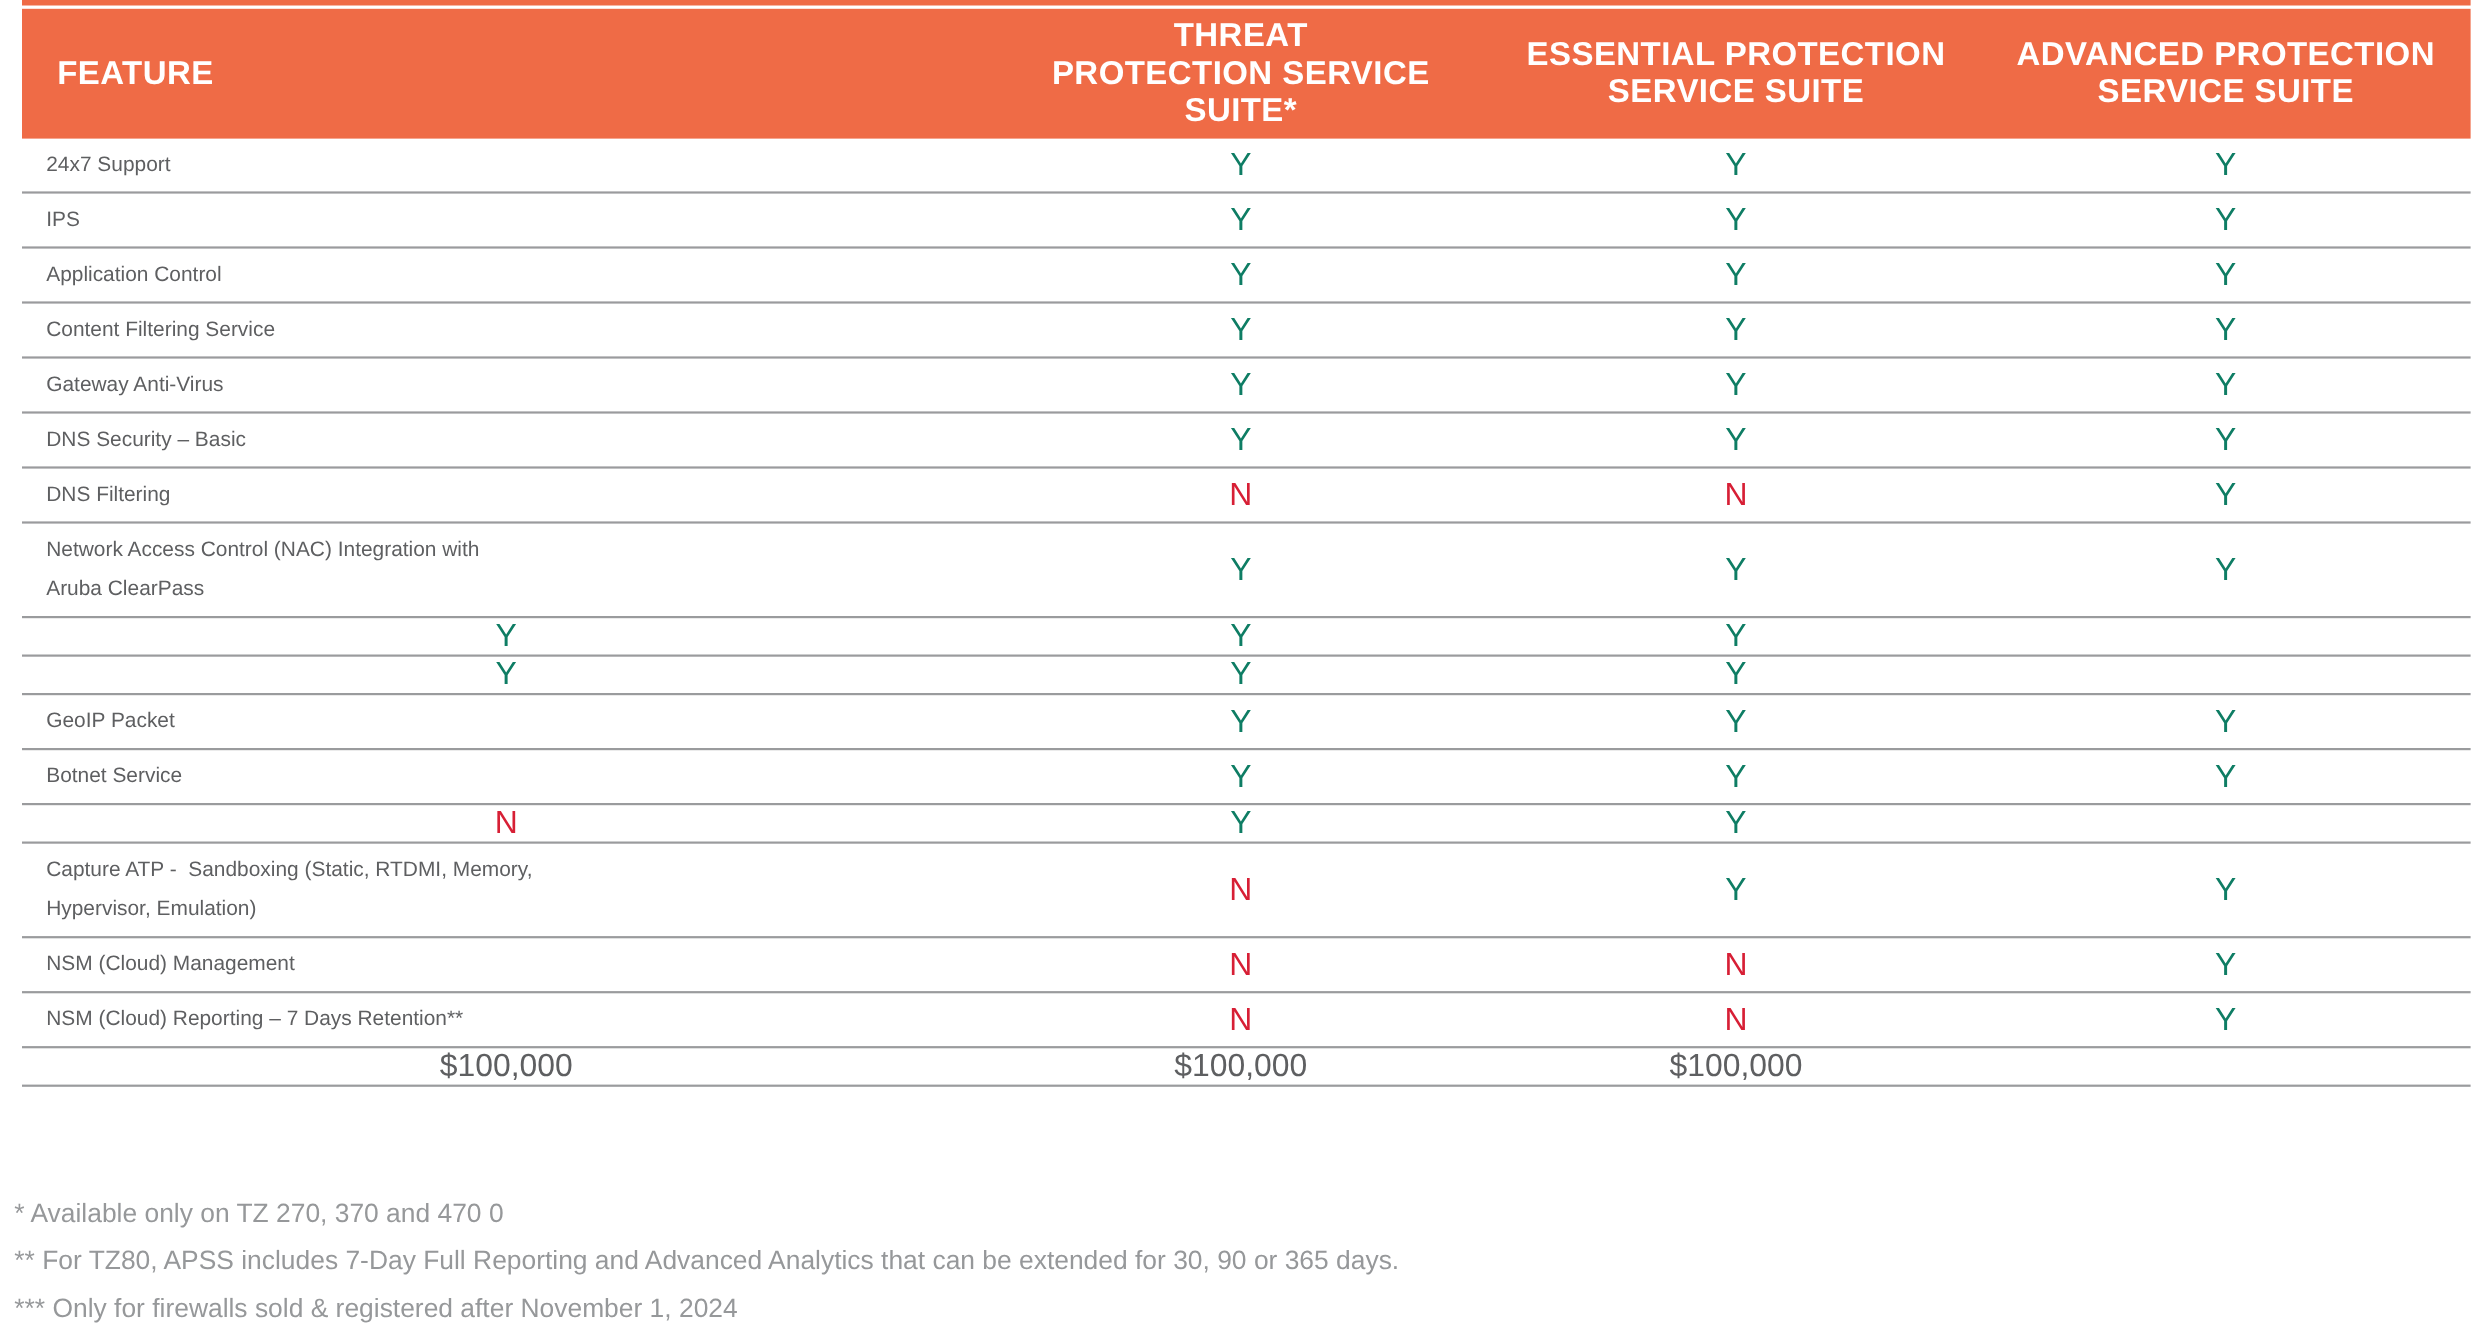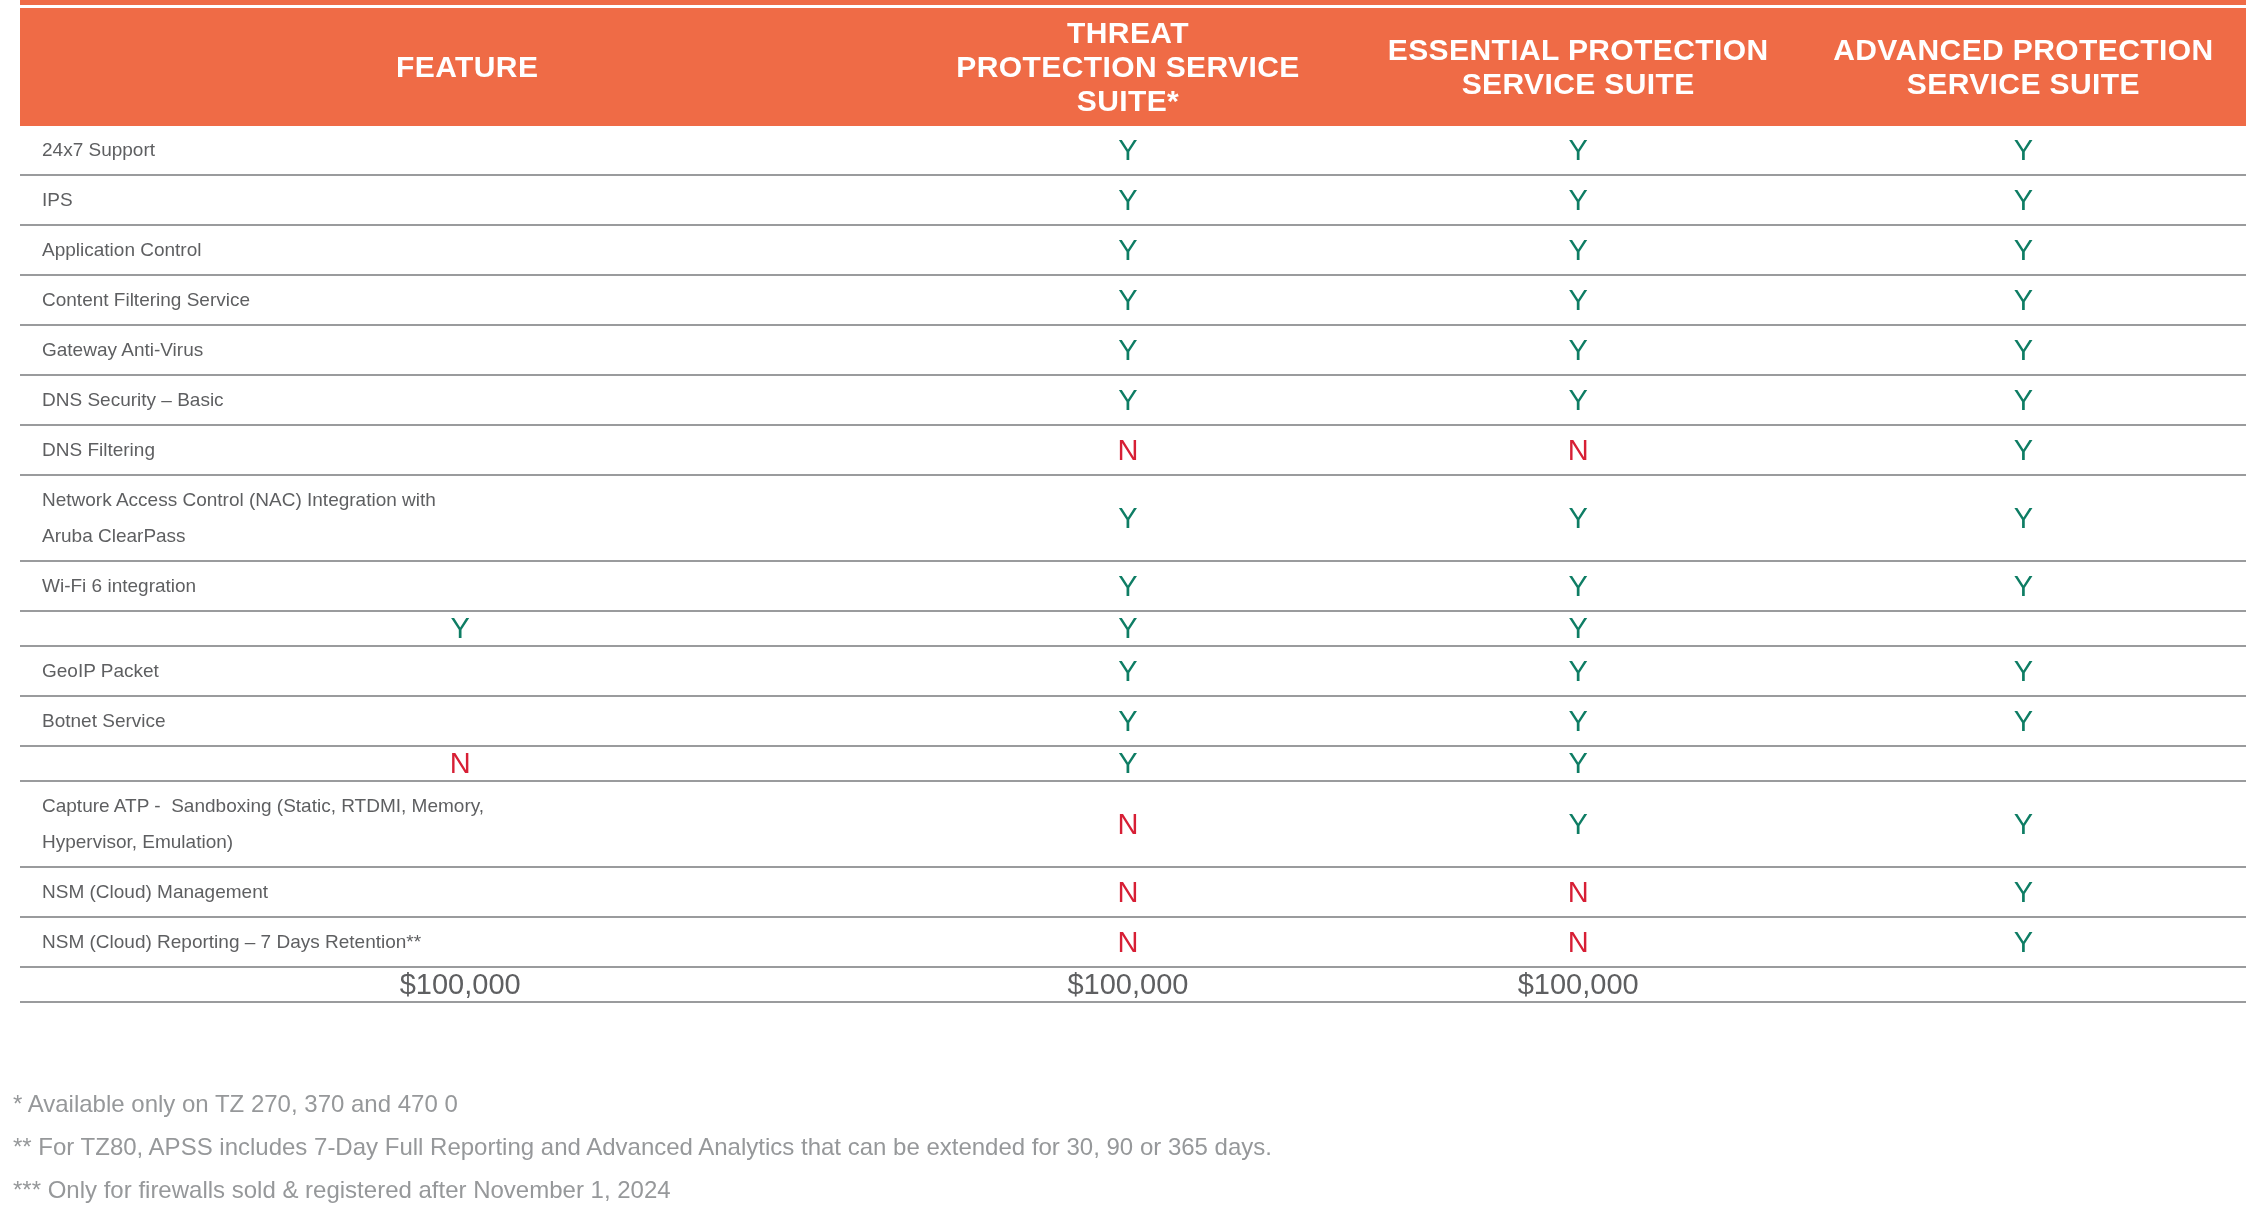--- a/index.html
+++ b/index.html
@@ -39,22 +39,22 @@
   .th {
     color: var(--header-text, #ffffff);
     font-weight: bold;
     font-size: 30px;
     line-height: 34px;
     text-align: center;
     white-space: pre-line;
     letter-spacing: 0.4px;
   }
   .th.col0 {
-    text-align: center;
-    padding-left: 14px;
+    text-align: left;
+    padding-left: 32px;
   }
   .tr {
     display: grid;
     grid-template-columns: 39.55% 20.45% 20% 20%;
     align-items: center;
     border-bottom: 2px solid var(--divider, #9A9B9D);
   }
   .td.feature {
     font-size: 19px;
     line-height: 36px;
@@ -142,21 +142,20 @@
           <div class="td val yes">Y</div>
         </div>
         <div class="tr">
           <div class="td feature">Network Access Control (NAC) Integration with
 Aruba ClearPass</div>
           <div class="td val yes">Y</div>
           <div class="td val yes">Y</div>
           <div class="td val yes">Y</div>
         </div>
         <div class="tr">
-          <div class="td feature">Wi-Fi 6 integration</div>
           <div class="td val yes">Y</div>
           <div class="td val yes">Y</div>
           <div class="td val yes">Y</div>
         </div>
         <div class="tr">
           <div class="td val yes">Y</div>
           <div class="td val yes">Y</div>
           <div class="td val yes">Y</div>
         </div>
         <div class="tr">

